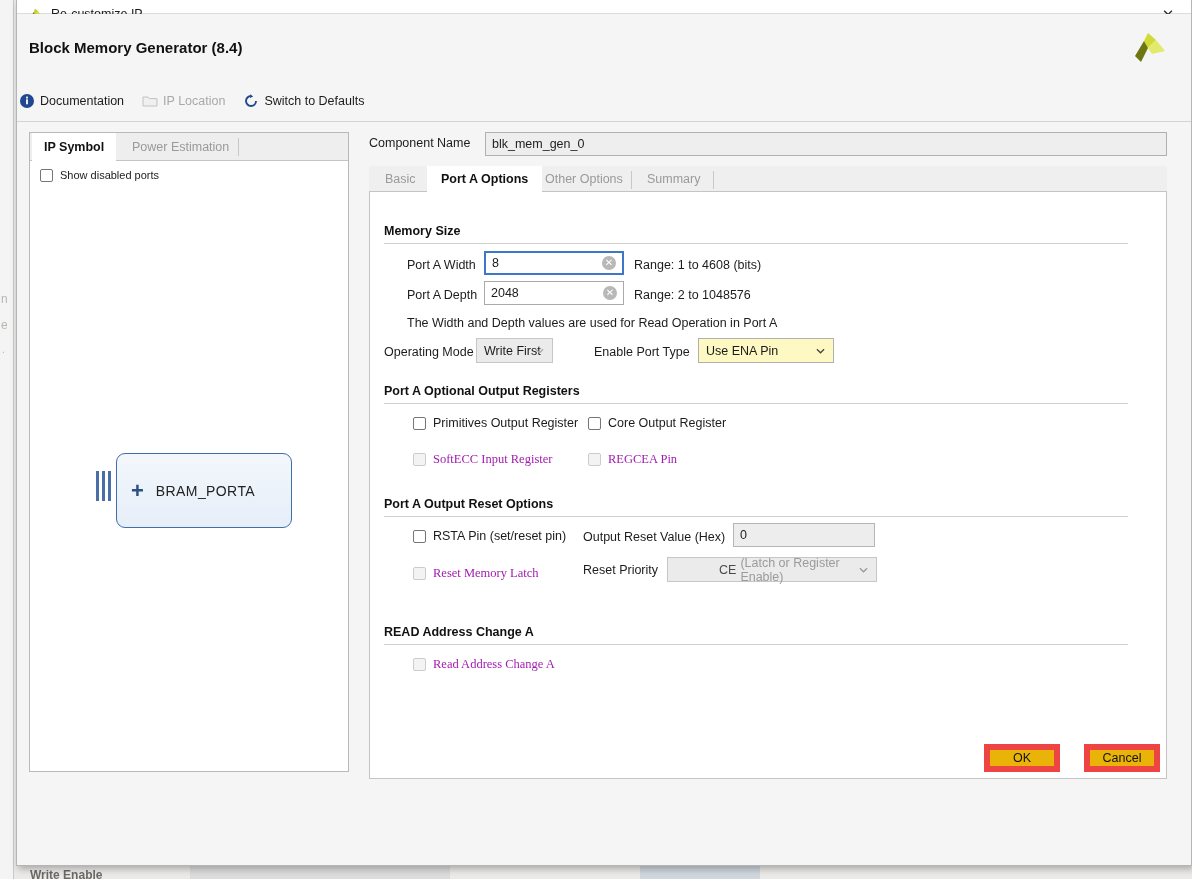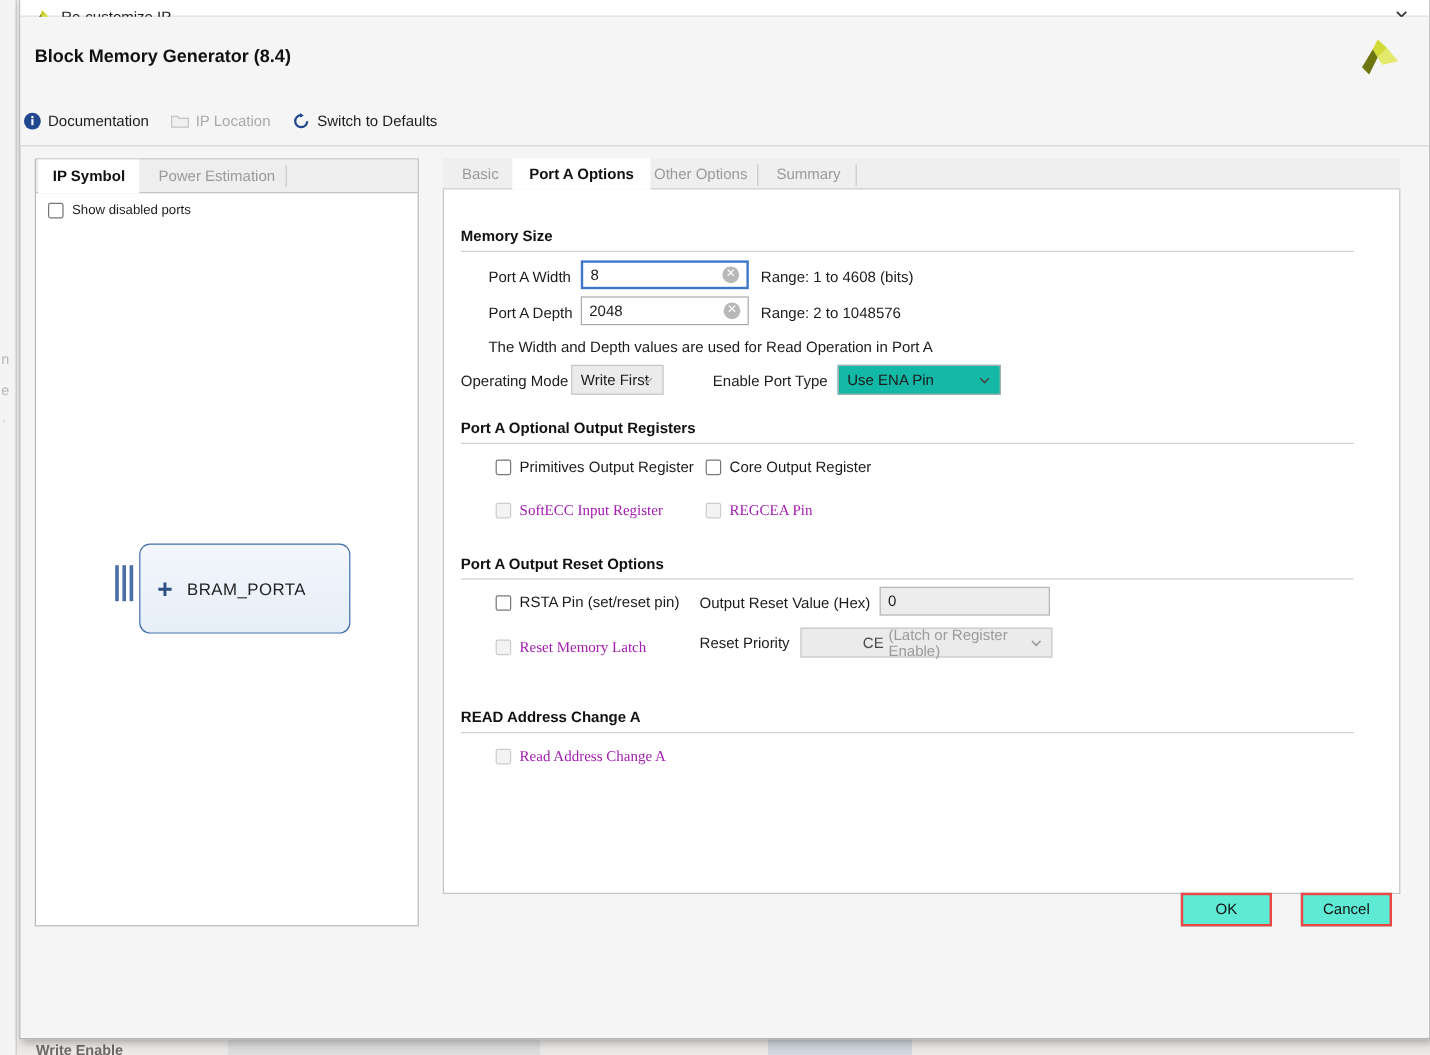--- a/index.html
+++ b/index.html
@@ -262,21 +262,21 @@
     color: #ffffff;
     font-size: 10px; line-height: 14px;
     text-align: center;
     cursor: pointer;
     font-family: "Liberation Sans", sans-serif;
   }
   .combo {
     position: absolute;
     height: 25px;
     border: 1px solid #b0b0b0;
-    background: #14b8a6;
+    background: #fef9c3;
     display: flex; align-items: center;
     padding-left: 7px;
     font-size: 12.5px; color: #1b1b1b;
     cursor: pointer;
   }
   .combo.dis {
     background: #ebebeb;
     border: 1px solid #c6c6c6;
   }
   .combo .chev {
@@ -297,22 +297,22 @@
     font-size: 12.5px; color: #1c1c1c;
   }
   
   #footer {
     position: absolute; left: 0; right: 0; bottom: 0;
     height: 0;
   }
   .btn {
     position: absolute;
     width: 76px; height: 28px;
-    background: #5eead4;
-    border: 2px solid #ef4444;
+    background: #eab308;
+    border: 6px solid #ef4444;
     display: flex; align-items: center; justify-content: center;
     font-size: 12.5px; color: #111;
     cursor: pointer;
   }
 </style>
 </head>
 <body>
 
 <div id="desktop">
   <div class="bg-strip" style="left:0;top:0;width:14px;height:879px;"></div>
@@ -390,20 +390,24 @@
         <div class="port-bar" style="left:78px;top:338px;"></div>
         <div id="symbol-box">
           <span id="symbol-plus">+</span>
           <span id="symbol-label">BRAM_PORTA</span>
         </div>
       </div>
     </div>
 
     <div id="right-panel">
 
+      <div id="comp-row">
+        <div id="comp-label">Component Name</div>
+        <div id="comp-input">blk_mem_gen_0</div>
+      </div>
 
       <div id="tab-strip">
         <div class="rtab inactive" style="left:2px;">Basic</div>
         <div class="rtab active" style="left:58px;">Port A Options</div>
         <div class="rtab inactive" style="left:162px;">Other Options</div>
         <div class="tab-sep" style="left:262px;"></div>
         <div class="rtab inactive" style="left:264px;">Summary</div>
         <div class="tab-sep" style="left:344px;"></div>
       </div>
 

